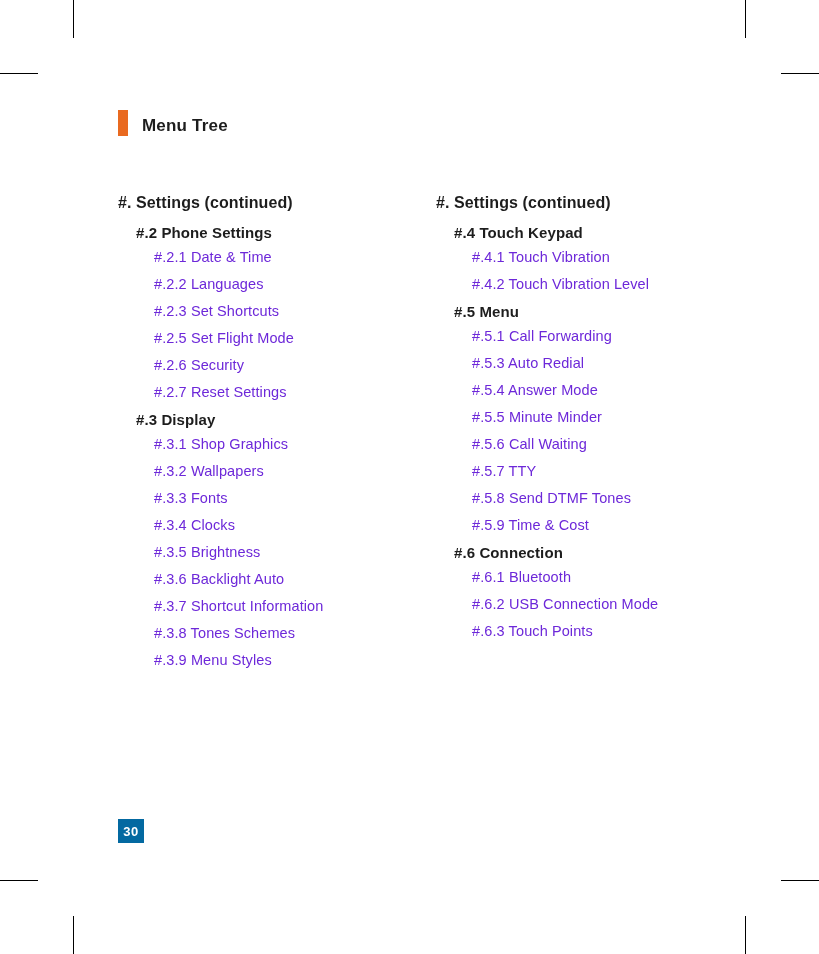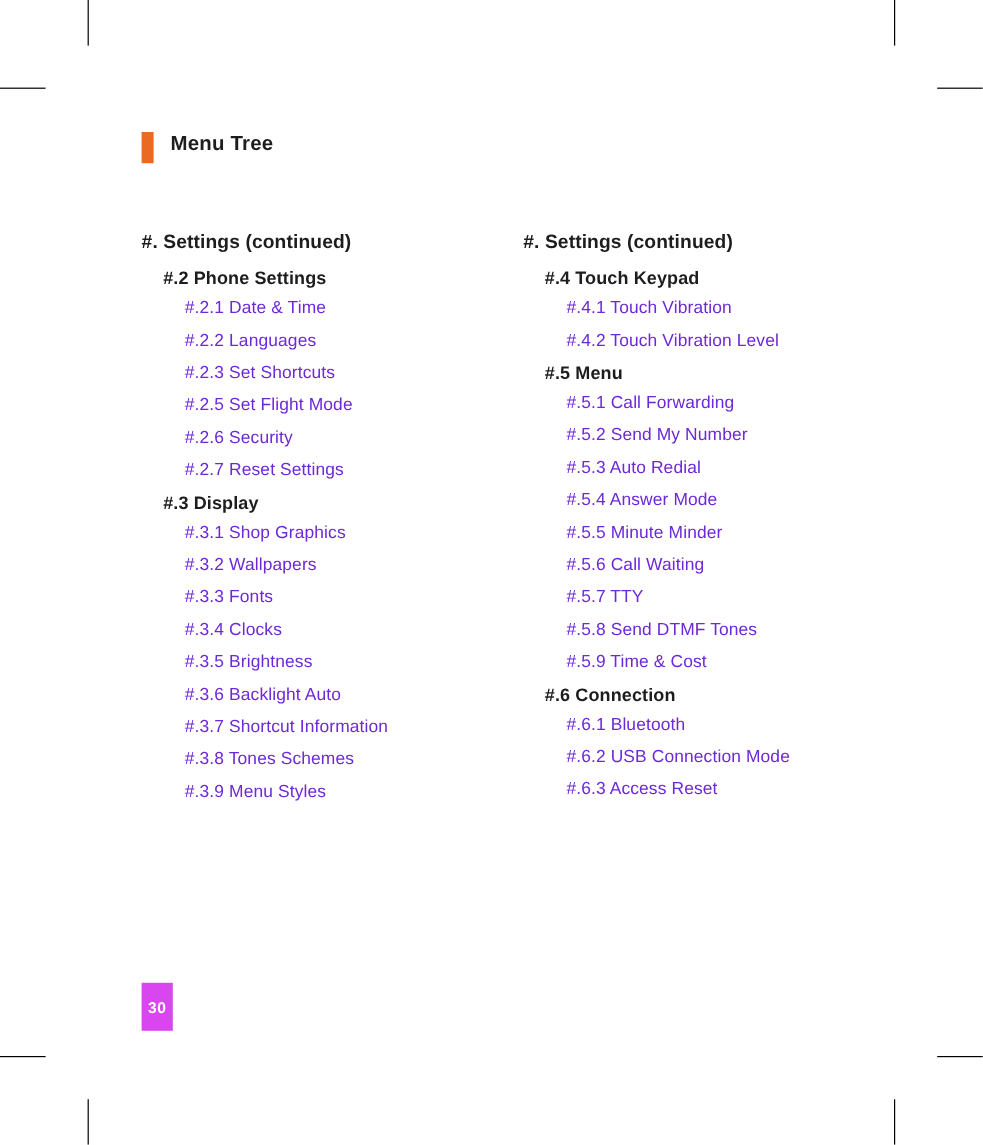--- a/index.html
+++ b/index.html
@@ -37,21 +37,21 @@
   
   .page {
     position: absolute;
     left: 118px;
     top: 110px;
     width: 600px;
   }
 
   .section-header {
     display: flex;
-    align-items: flex-start;
+    align-items: flex-end;
     gap: 14px;
     margin-bottom: 58px;
   }
   .section-header .bar {
     width: 10px;
     height: 26px;
     background: #e96a20;
   }
   .section-header .title {
     font-size: 17px;
@@ -93,22 +93,22 @@
     letter-spacing: 0.1px;
   }
   .group { margin-bottom: 8px; }
 
   
   .page-number {
     position: absolute;
     left: 118px;
     top: 819px;
     width: 26px;
-    height: 40px;
-    background: #d946ef;
+    height: 24px;
+    background: #0369a1;
     color: #fff;
     font-size: 13px;
     font-weight: 700;
     display: flex;
     align-items: center;
     justify-content: center;
     letter-spacing: 0.5px;
   }
 </style>
 </head>
@@ -164,34 +164,33 @@
 
       <div class="group">
         <div class="h2">#.4 Touch Keypad</div>
         <div class="item">#.4.1 Touch Vibration</div>
         <div class="item">#.4.2 Touch Vibration Level</div>
       </div>
 
       <div class="group">
         <div class="h2">#.5 Menu</div>
         <div class="item">#.5.1 Call Forwarding</div>
-        <div class="item">#.5.2 Send My Number</div>
         <div class="item">#.5.3 Auto Redial</div>
         <div class="item">#.5.4 Answer Mode</div>
         <div class="item">#.5.5 Minute Minder</div>
         <div class="item">#.5.6 Call Waiting</div>
         <div class="item">#.5.7 TTY</div>
         <div class="item">#.5.8 Send DTMF Tones</div>
         <div class="item">#.5.9 Time &amp; Cost</div>
       </div>
 
       <div class="group">
         <div class="h2">#.6 Connection</div>
         <div class="item">#.6.1 Bluetooth</div>
         <div class="item">#.6.2 USB Connection Mode</div>
-        <div class="item">#.6.3 Access Reset</div>
+        <div class="item">#.6.3 Touch Points</div>
       </div>
     </div>
 
   </div>
 </div>
 
 <div class="page-number">30</div>
 
 </body></html>

